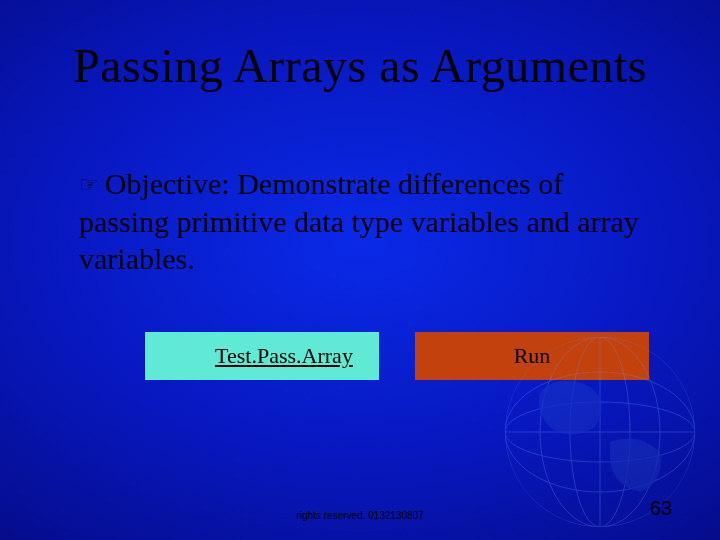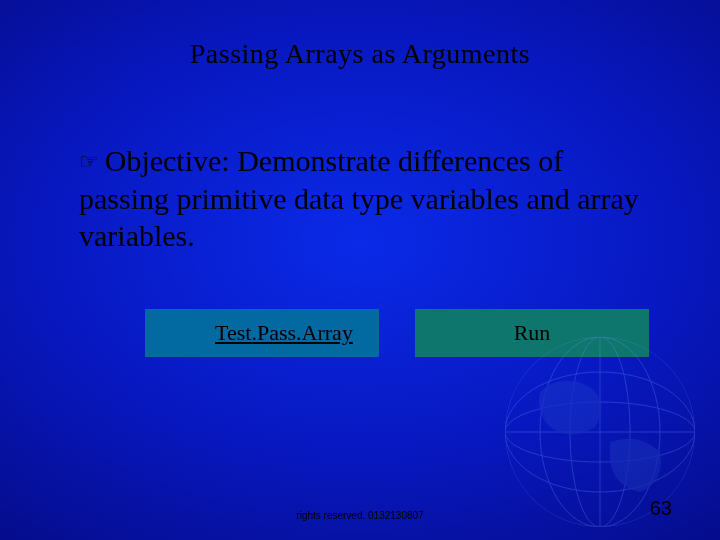--- a/index.html
+++ b/index.html
@@ -4,21 +4,21 @@
 <style>
   * { margin: 0; padding: 0; box-sizing: border-box; }
   html, body { width: 720px; height: 540px; overflow: hidden; }
   body {
     background: radial-gradient(ellipse 900px 600px at 50% 45%, #0a2ae8 0%, #0818c0 35%, #040a80 70%, #020650 100%);
     font-family: "Times New Roman", Times, serif;
     color: #000;
     position: relative;
   }
   .title {
-    font-size: 28px;
+    font-size: 48px;
     text-align: center;
     padding-top: 38px;
     font-weight: normal;
     letter-spacing: 0.5px;
   }
   .content {
     padding: 72px 60px 0 68px;
     margin-left: 11px;
   }
   .objective-line {
@@ -40,28 +40,28 @@
   .btn {
     height: 48px;
     display: flex;
     align-items: center;
     justify-content: center;
     font-family: "Times New Roman", Times, serif;
     font-size: 22px;
     border: none;
   }
   .btn-white {
-    background: #0369a1;
+    background: #5eead4;
     width: 234px;
     text-decoration: underline;
     color: #000;
     padding-left: 44px;
   }
   .btn-teal {
-    background: #0f766e;
+    background: #c2410c;
     width: 234px;
     color: #000;
   }
   .footer {
     position: absolute;
     bottom: 18px;
     left: 0;
     right: 0;
     text-align: center;
     font-family: Arial, Helvetica, sans-serif;

